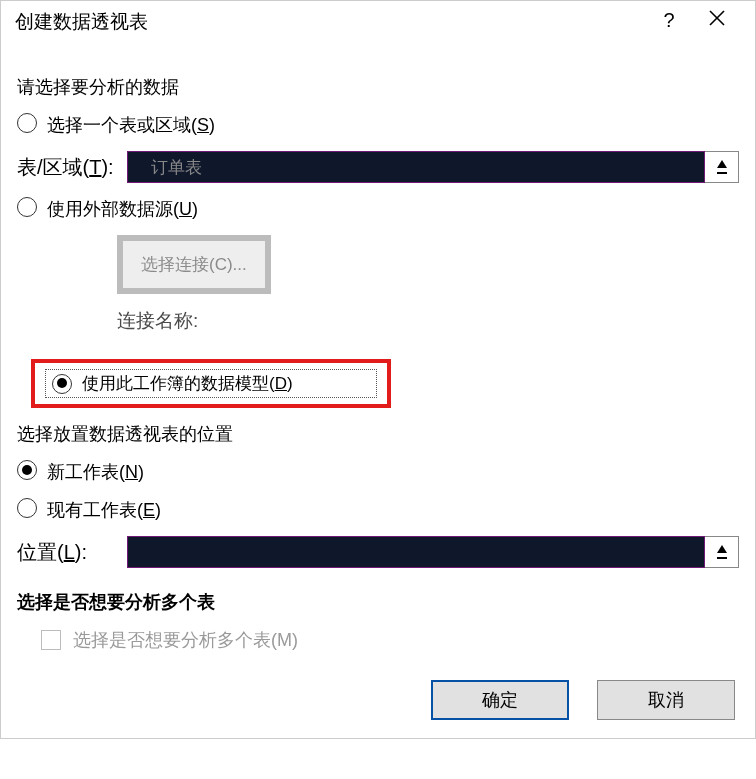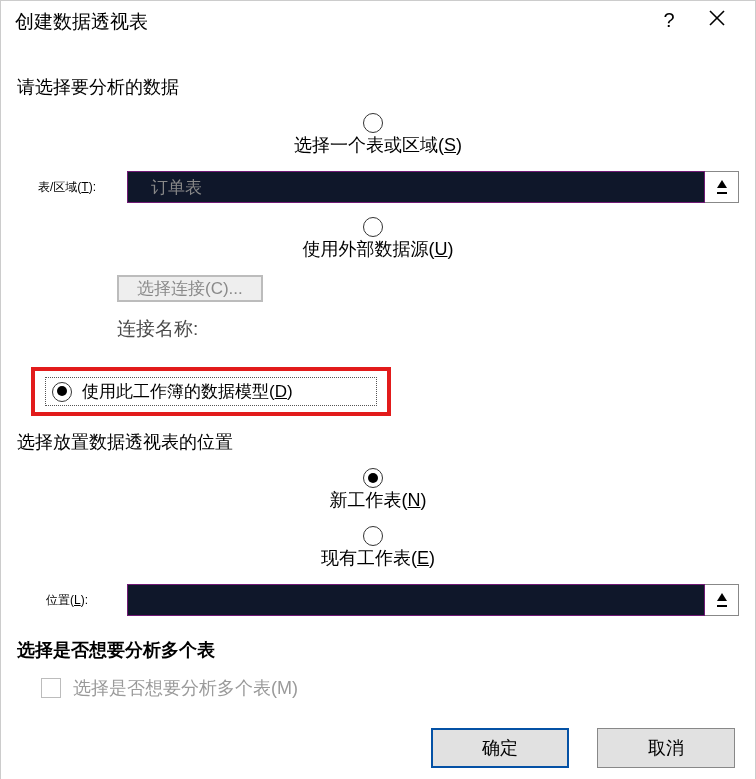--- a/index.html
+++ b/index.html
@@ -43,24 +43,23 @@
     padding: 10px 16px 0 16px;
   }
   .section-header {
     margin: 12px 0 10px 0;
     font-size: 18px;
   }
   .indent1 { margin-left: 22px; }
   .indent2 { margin-left: 92px; }
   .radio-row {
     display: flex;
-    align-items: center;
+    align-items: flex-start;
     margin: 14px 0;
     font-size: 18px;
-    flex-direction: column;
   }
   .radio {
     width: 20px;
     height: 20px;
     border: 1.5px solid #333;
     border-radius: 50%;
     margin-right: 10px;
     position: relative;
     flex: 0 0 20px;
     cursor: pointer;
@@ -78,23 +77,23 @@
   .underline-accel {
     text-decoration: underline;
   }
   .field-row {
     display: flex;
     align-items: center;
     margin: 10px 0;
   }
   .field-label {
     width: 120px;
-    text-align: center;
+    text-align: left;
     margin-right: 10px;
-    font-size: 12px;
+    font-size: 20px;
   }
   .field-row.indent2 .field-label { width: auto; min-width: 100px; }
   .field-input {
     flex: 1;
     border: 1px solid #701a75;
     height: 32px;
     padding: 2px 23px;
     font-size: 17px;
     color: #888;
     background: #0f172a;
@@ -106,23 +105,23 @@
     border: 1px solid #888;
     border-left: none;
     display: flex;
     align-items: center;
     justify-content: center;
     cursor: pointer;
     background: #fff;
   }
   .range-btn svg { display: block; }
   .btn {
-    border: 2px solid #0ea5e9;
+    border: 6px solid #0ea5e9;
     background: #e1e1e1;
-    padding: 0 18px;
+    padding: 12px 18px;
     font-size: 17px;
     cursor: pointer;
     color: #000;
   }
   .btn.disabled {
     color: #8a8a8a;
     border-color: #bcbcbc;
     background: #eeeeee;
     cursor: default;
   }

